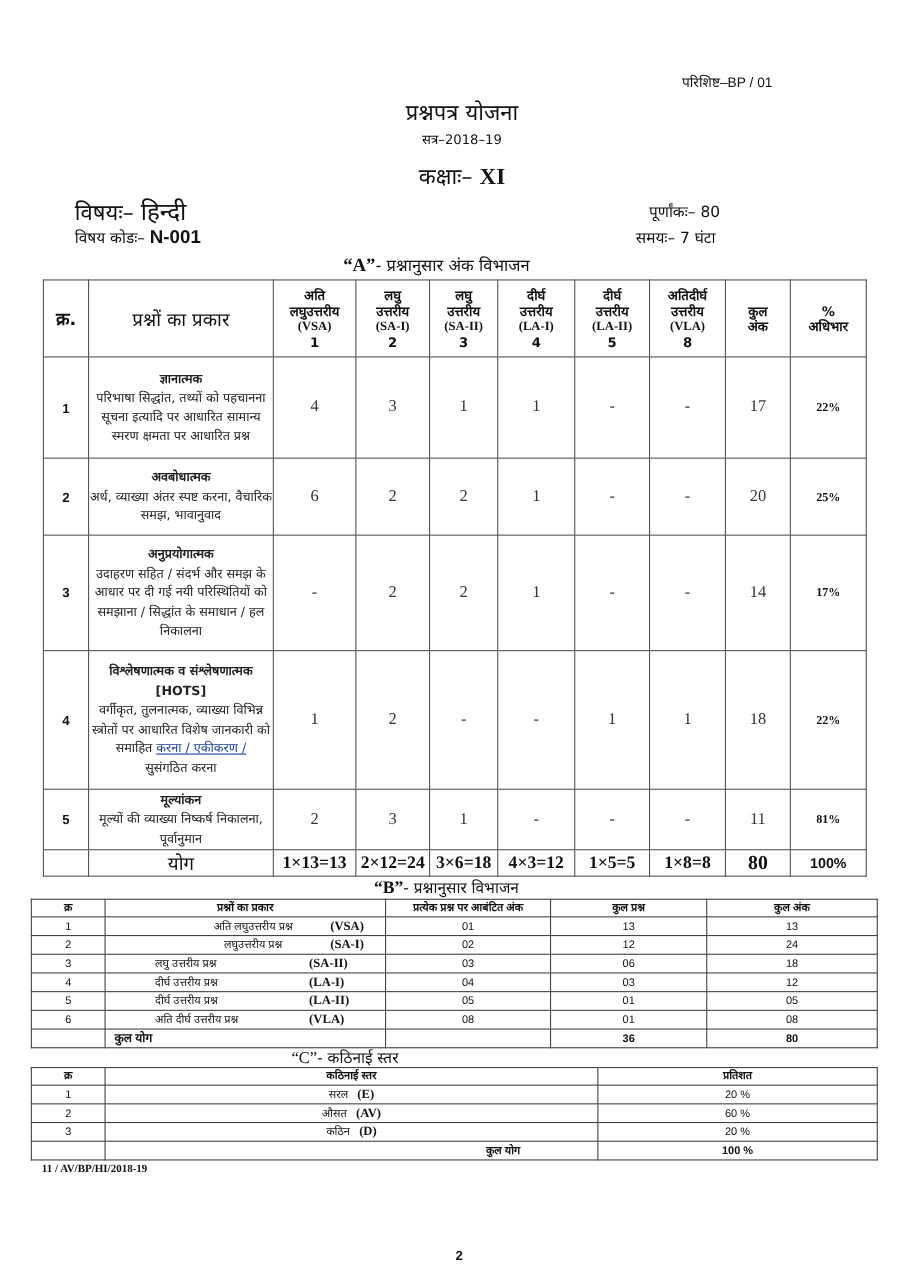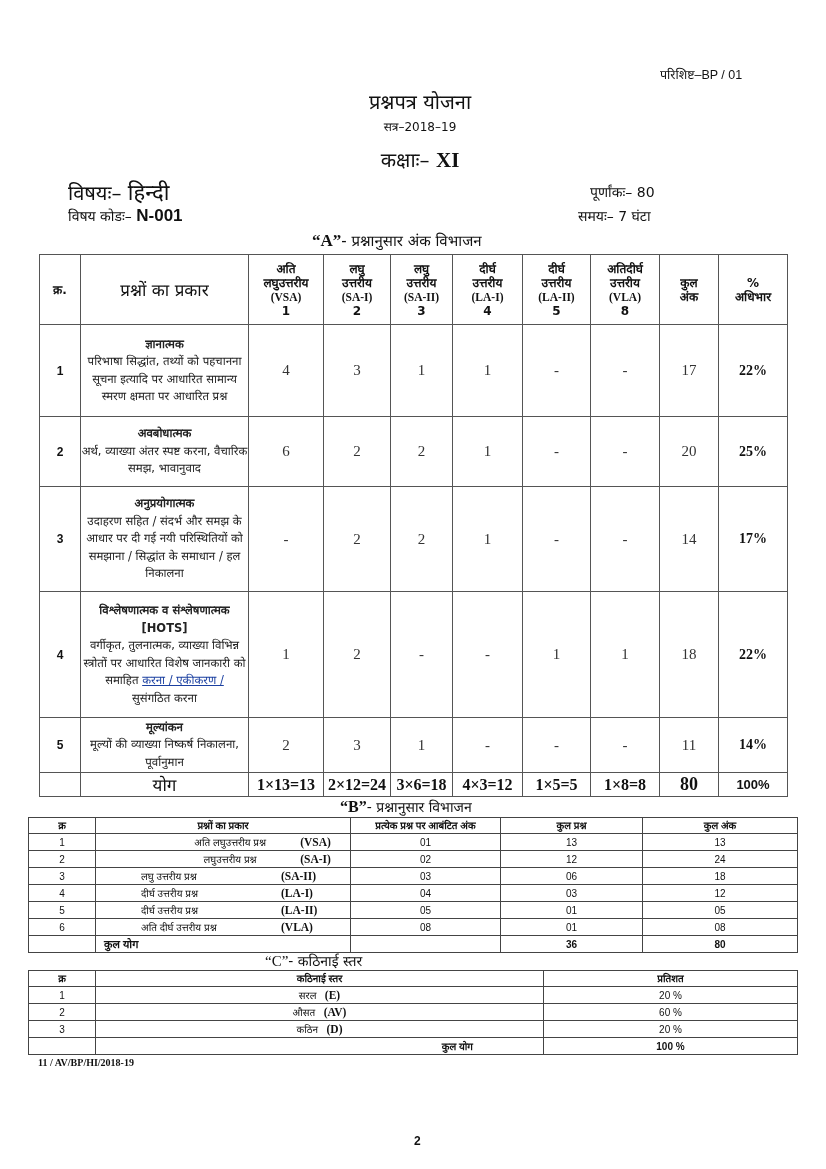--- a/index.html
+++ b/index.html
@@ -7,33 +7,33 @@
   .abs { position: absolute; }
   .serif { font-family: "Liberation Serif", "DejaVu Serif", serif; }
   .sans { font-family: "Liberation Sans", "DejaVu Sans", sans-serif; }
   .center { text-align: center; }
   table { border-collapse: collapse; position: absolute; table-layout: fixed; }
   td { border: 1px solid #444; padding: 0; text-align: center; vertical-align: middle; overflow: hidden; }
   #tblA td { border: 1.5px solid #555; }
   .hdr-small { font-size: 12px; line-height: 14px; font-weight: bold; }
   .hdr-big { font-size: 17px; }
   .num { font-family: "Liberation Serif", serif; font-size: 15px; color: #333; }
-  .pct { font-family: "Liberation Serif", serif; font-size: 14px; font-weight: bold; text-align: center; }
+  .pct { font-family: "Liberation Serif", serif; font-size: 11px; font-weight: bold; text-align: center; }
   .desc { font-size: 11.5px; line-height: 17.5px; color: #222; }
   .desc b { display: block; font-size: 11.5px; }
   .tot { font-family: "Liberation Serif", serif; font-weight: bold; font-size: 16px; }
   .smtbl td { font-size: 10px; line-height: 15px; font-family: "Liberation Sans", sans-serif; margin-top: 41px; }
   .smtbl .bold { font-weight: bold; }
   .link { color: #1a3fa0; text-decoration: underline; }
   .code { font-family: "Liberation Serif", serif; font-weight: bold; font-size: 11.5px; }
 </style>
 </head>
 <body>
 
-<div class="abs sans" style="left:620px; top:66px; font-size:12.5px;margin-left:40px;">परिशिष्ट–BP / 01</div>
+<div class="abs sans" style="left:620px; top:66px; font-size:12.5px;">परिशिष्ट–BP / 01</div>
 <div class="abs center" style="left:300px; top:88px; width:240px; font-size:20px;">प्रश्नपत्र योजना</div>
 <div class="abs center" style="left:300px; top:118px; width:240px; font-size:12px;">सत्र–2018–19</div>
 <div class="abs center" style="left:300px; top:146px; width:240px; font-size:20px;">
   <span>कक्षाः–</span>
   <span class="serif" style="font-weight:bold; font-size:21px;">XI</span>
 </div>
 <div class="abs" style="left:68px; top:176px; font-size:20px;">
   <span>विषयः–</span>
   <span style="font-size:22px;">हिन्दी</span>
 </div>
@@ -56,21 +56,21 @@
       <col style="width:67px">
       <col style="width:62px">
       <col style="width:70px">
       <col style="width:68px">
       <col style="width:69px">
       <col style="width:59px">
       <col style="width:69px">
   </colgroup>
   <tbody>
       <tr style="height:70px;">
-    <td class="hdr-small" style="font-size:12px;margin-top:40px;">क्र.</td>
+    <td class="hdr-small" style="font-size:16px;margin-top:40px;">क्र.</td>
     <td class="hdr-big">प्रश्नों का प्रकार</td>
     <td class="hdr-small">
           <div>अति</div>
           <div>लघुउत्तरीय</div>
           <div class="code">(VSA)</div>
           <div>1</div>
         </td>
     <td class="hdr-small">
           <div>लघु</div>
           <div>उत्तरीय</div>
@@ -163,21 +163,21 @@
       <tr style="height: 55px;">
         <td class="sans" style="font-weight:bold;font-size:12px;">5</td>
         <td class="desc"><b>मूल्यांकन</b><span>मूल्यों की व्याख्या निष्कर्ष निकालना, पूर्वानुमान</span></td>
         <td class="num">2</td>
         <td class="num">3</td>
         <td class="num">1</td>
         <td class="num">-</td>
         <td class="num">-</td>
         <td class="num">-</td>
         <td class="num">11</td>
-        <td class="pct">14%</td>
+        <td class="pct">81%</td>
       </tr>
     </tbody>
   <tbody>
       <tr style="height:22px;">
     <td></td>
     <td style="font-size:17px;">योग</td>
     <td class="tot">1×13=13</td>
     <td class="tot">2×12=24</td>
     <td class="tot">3×6=18</td>
     <td class="tot">4×3=12</td>

